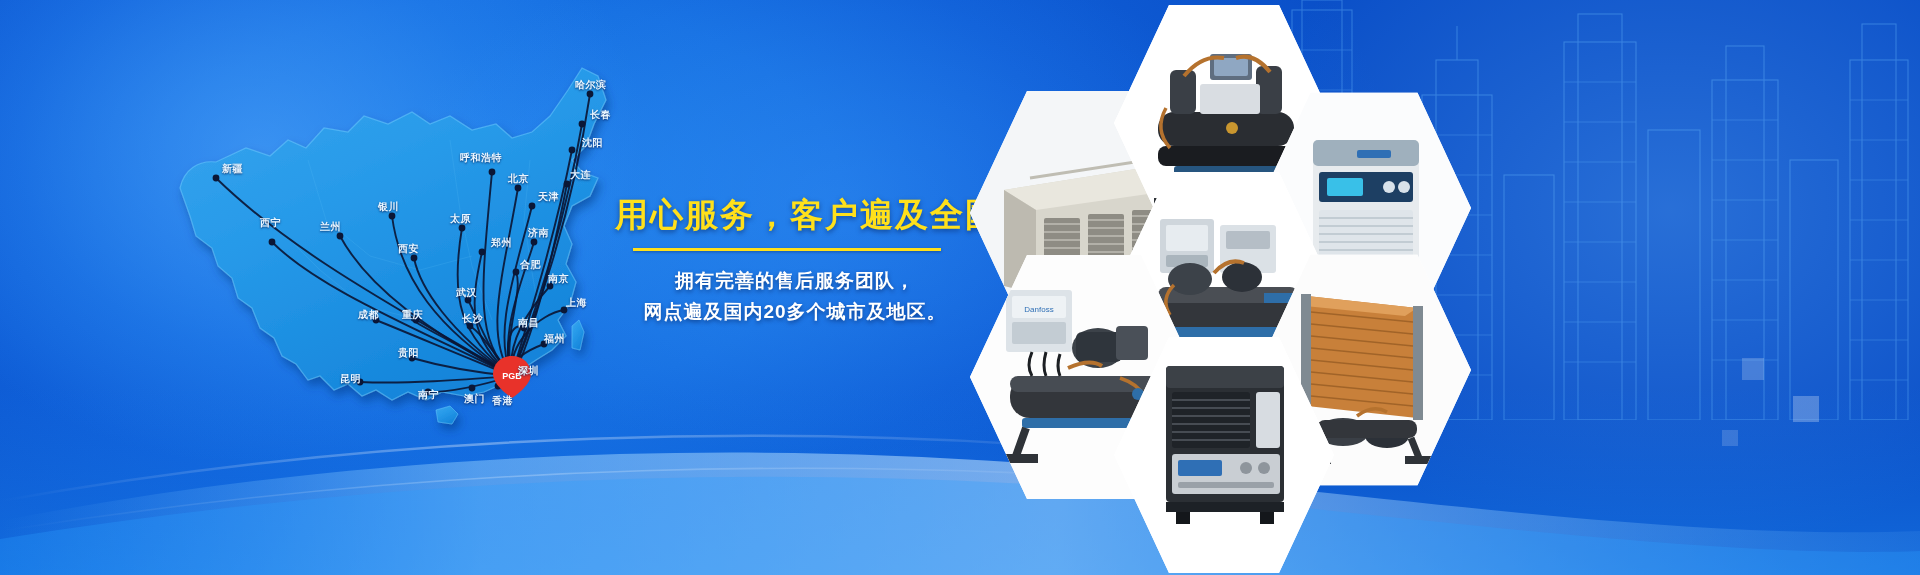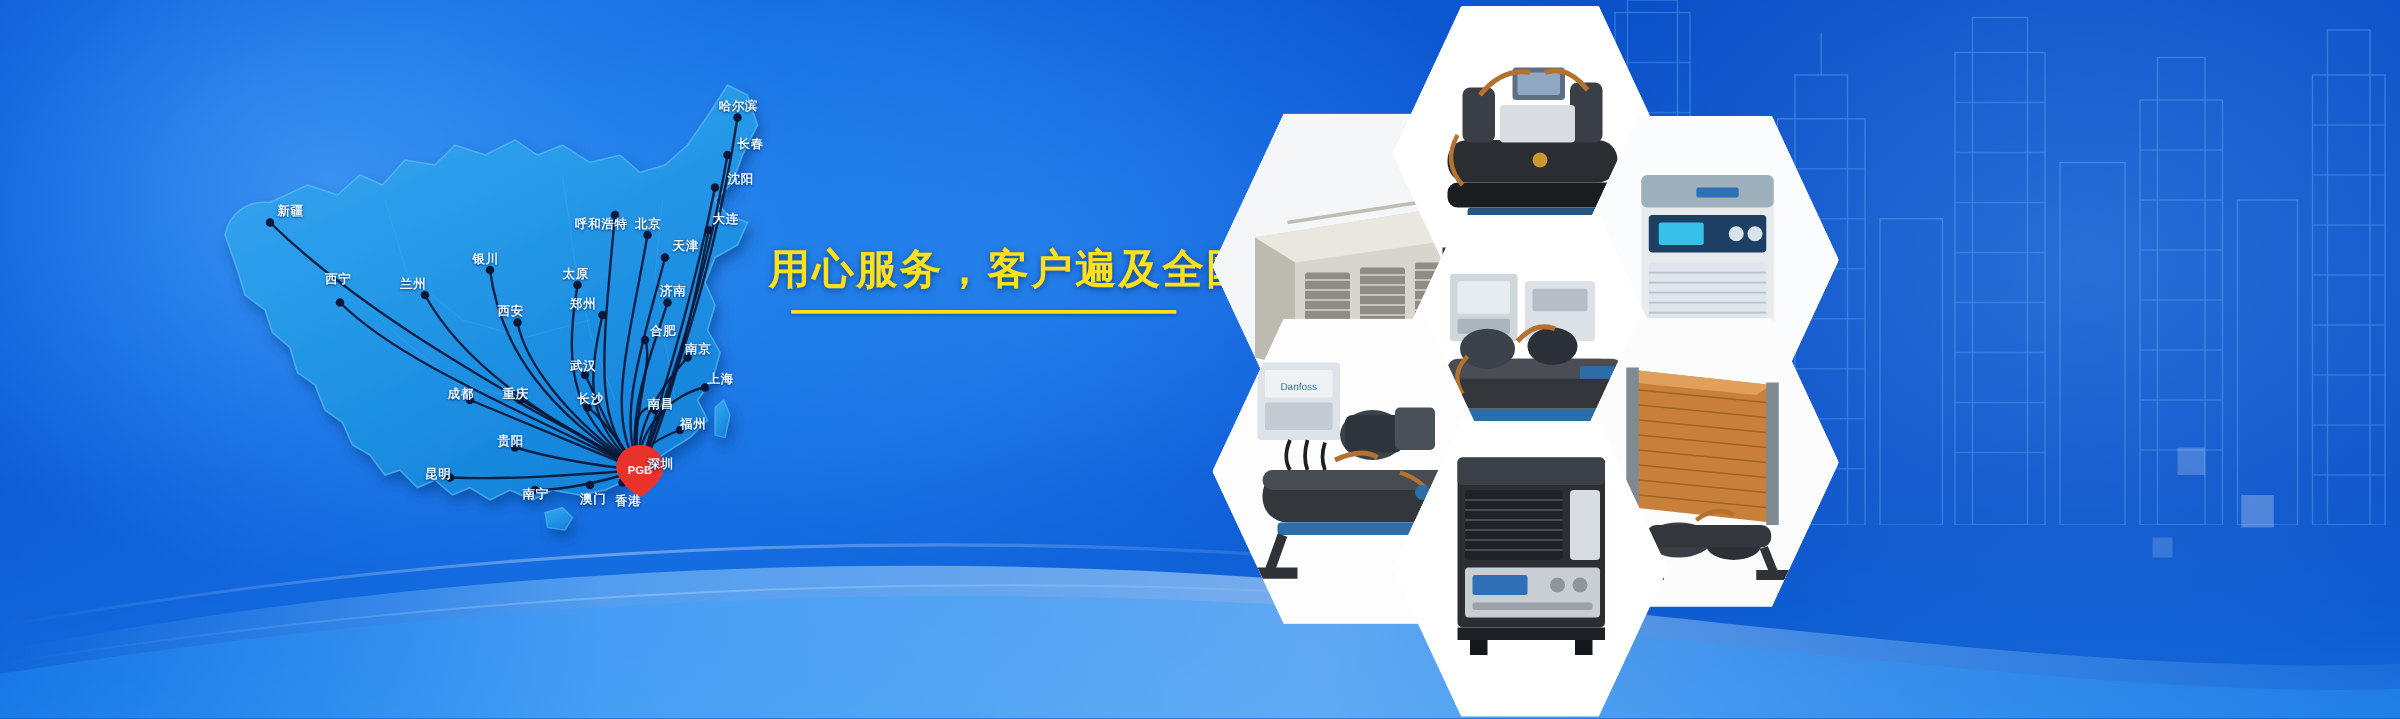--- a/index.html
+++ b/index.html
@@ -247,30 +247,30 @@
         <ellipse cx="392" cy="362" rx="14" ry="4" fill="#06204e" opacity=".35"></ellipse>
         <path d="M392 336 c-11 0 -19 8 -19 18 c0 12 19 24 19 24 c0 0 19 -12 19 -24 c0 -10 -8 -18 -19 -18 z" fill="#e8322a"></path>
         <text x="392" y="359" font-size="9" font-weight="bold" fill="#ffffff" text-anchor="middle" font-family="Liberation Sans, sans-serif">PGB</text>
       </g>
     </svg>
 
     <div id="city-labels">
         <div class="citylabel" style="left: 455px; top: 58px;">哈尔滨</div>
         <div class="citylabel" style="left: 470px; top: 88px;">长春</div>
         <div class="citylabel" style="left: 462px; top: 116px; text-align: right;">沈阳</div>
-        <div class="citylabel" style="left: 340px; top: 152px;">呼和浩特</div>
+        <div class="citylabel" style="left: 340px; top: 131px;">呼和浩特</div>
         <div class="citylabel" style="left: 388px; top: 152px;">北京</div>
         <div class="citylabel" style="left: 450px; top: 148px;">大连</div>
         <div class="citylabel" style="left: 418px; top: 170px;">天津</div>
         <div class="citylabel" style="left: 258px; top: 180px;">银川</div>
         <div class="citylabel" style="left: 330px; top: 192px;">太原</div>
         <div class="citylabel" style="left: 200px; top: 200px;">兰州</div>
         <div class="citylabel" style="left: 130px; top: 196px; margin-left: 10px;">西宁</div>
         <div class="citylabel" style="left: 70px; top: 142px; padding-left: 32px;">新疆</div>
-        <div class="citylabel" style="left: 336px; top: 216px;">郑州</div>
+        <div class="citylabel" style="left: 371px; top: 216px;">郑州</div>
         <div class="citylabel" style="left: 278px; top: 222px;">西安</div>
         <div class="citylabel" style="left: 408px; top: 206px;">济南</div>
         <div class="citylabel" style="left: 400px; top: 238px;">合肥</div>
         <div class="citylabel" style="left: 428px; top: 252px;">南京</div>
         <div class="citylabel" style="left: 336px; top: 266px;">武汉</div>
         <div class="citylabel" style="left: 446px; top: 276px;">上海</div>
         <div class="citylabel" style="left: 282px; top: 288px;">重庆</div>
         <div class="citylabel" style="left: 238px; top: 288px;">成都</div>
         <div class="citylabel" style="left: 342px; top: 292px;">长沙</div>
         <div class="citylabel" style="left: 398px; top: 296px;">南昌</div>
@@ -280,20 +280,24 @@
         <div class="citylabel" style="left: 398px; top: 344px; text-align: center;">深圳</div>
         <div class="citylabel" style="left: 298px; top: 368px;">南宁</div>
         <div class="citylabel" style="left: 344px; top: 372px;">澳门</div>
         <div class="citylabel" style="left: 372px; top: 374px;">香港</div>
       </div>
   </div>
 
   <div class="textblock">
     <div class="headline">用心服务，客户遍及全国</div>
     <div class="divider"></div>
+    <div class="sub">
+      <div>拥有完善的售后服务团队，</div>
+      <div>网点遍及国内20多个城市及地区。</div>
+    </div>
   </div>
 
   <div class="hexgrid">
 
     <div class="hex" style="left:6px;top:86px;width:228px;height:254px;">
       <div class="inner">
         <svg viewBox="0 0 228 254">
           <rect x="0" y="0" width="228" height="254" fill="#f4f6f8"></rect>
           <g>
             <path d="M34 104 L172 82 L206 104 L206 184 L34 200 Z" fill="#d8d6cc"></path>

